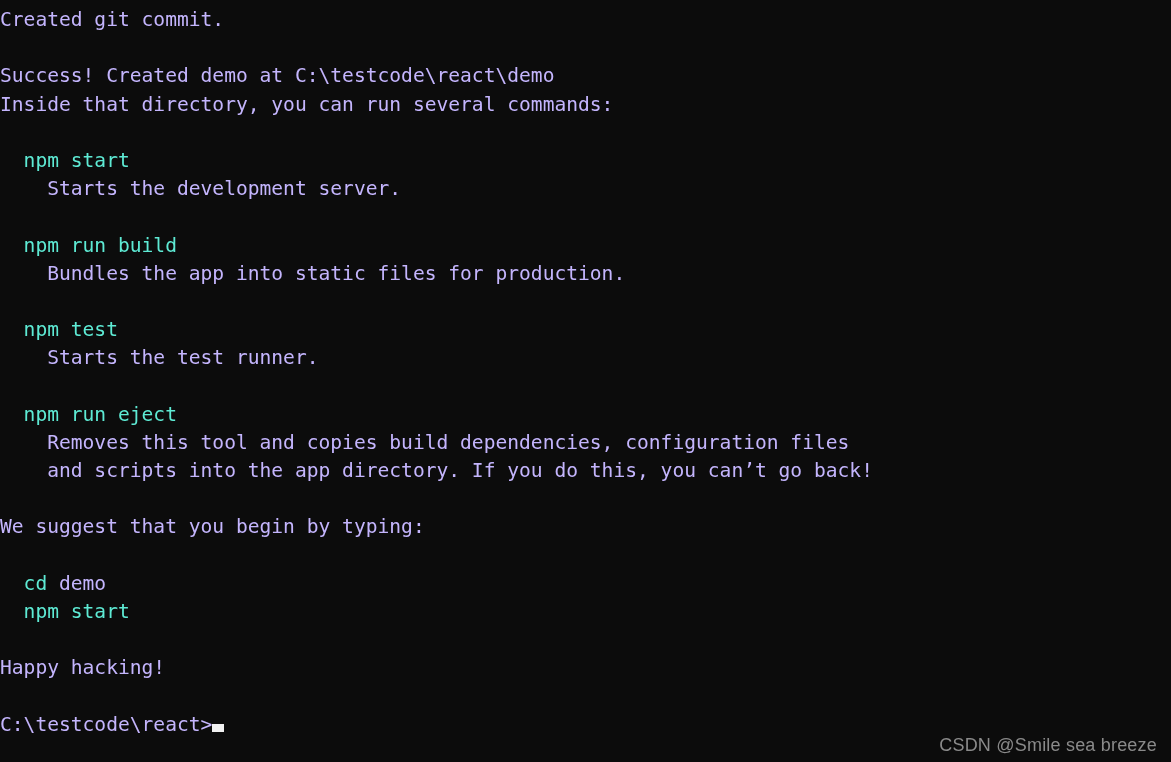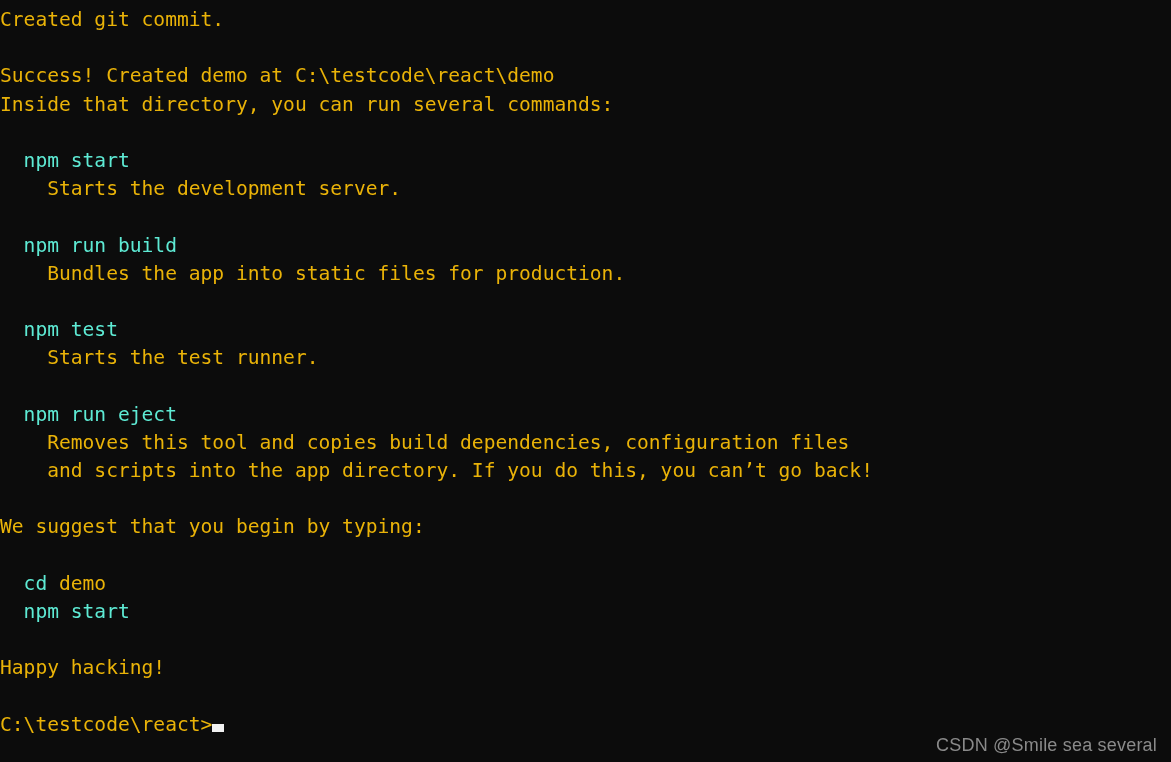--- a/index.html
+++ b/index.html
@@ -26,21 +26,21 @@
     left: 0px;
     top: 6px;
     white-space: pre;
   }
   .line {
     height: 28.2px;
     white-space: pre;
     display: block;
   }
   .t-out {
-    color: #eab308;
+    color: #c4b5fd;
   }
   .t-cmd {
     color: #5eead4;
   }
   .cursor {
     display: inline-block;
     width: 12px;
     height: 8px;
     background: #f2f2f2;
     vertical-align: baseline;
@@ -57,14 +57,14 @@
     color: #8a8a8a;
     letter-spacing: 0.2px;
     white-space: pre;
   }
 </style>
 </head>
 <body>
 
 <div id="terminal">
   <div id="screen"><span class="line"><span class="t-out">Created git commit.</span></span><span class="line"><span class="t-out"></span></span><span class="line"><span class="t-out">Success! Created demo at C:\testcode\react\demo</span></span><span class="line"><span class="t-out">Inside that directory, you can run several commands:</span></span><span class="line"><span class="t-out"></span></span><span class="line"><span class="t-out">  </span><span class="t-cmd">npm start</span></span><span class="line"><span class="t-out">    Starts the development server.</span></span><span class="line"><span class="t-out"></span></span><span class="line"><span class="t-out">  </span><span class="t-cmd">npm run build</span></span><span class="line"><span class="t-out">    Bundles the app into static files for production.</span></span><span class="line"><span class="t-out"></span></span><span class="line"><span class="t-out">  </span><span class="t-cmd">npm test</span></span><span class="line"><span class="t-out">    Starts the test runner.</span></span><span class="line"><span class="t-out"></span></span><span class="line"><span class="t-out">  </span><span class="t-cmd">npm run eject</span></span><span class="line"><span class="t-out">    Removes this tool and copies build dependencies, configuration files</span></span><span class="line"><span class="t-out">    and scripts into the app directory. If you do this, you can’t go back!</span></span><span class="line"><span class="t-out"></span></span><span class="line"><span class="t-out">We suggest that you begin by typing:</span></span><span class="line"><span class="t-out"></span></span><span class="line"><span class="t-out">  </span><span class="t-cmd">cd</span><span class="t-out"> demo</span></span><span class="line"><span class="t-out">  </span><span class="t-cmd">npm start</span></span><span class="line"><span class="t-out"></span></span><span class="line"><span class="t-out">Happy hacking!</span></span><span class="line"><span class="t-out"></span></span><span class="line"><span class="t-out">C:\testcode\react&gt;</span><span class="cursor"></span></span></div>
-  <div id="watermark">CSDN @Smile sea several</div>
+  <div id="watermark">CSDN @Smile sea breeze</div>
 </div>
 
 </body></html>

